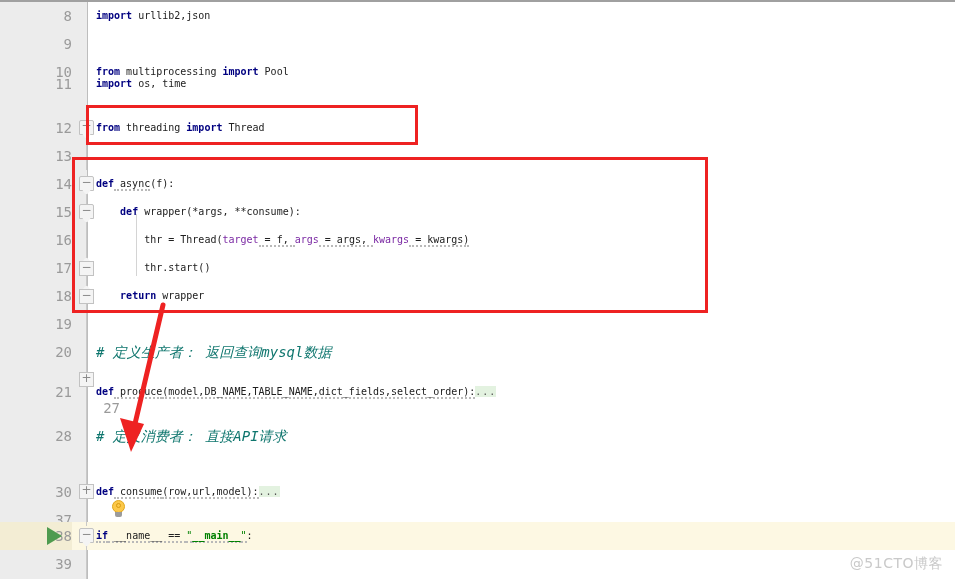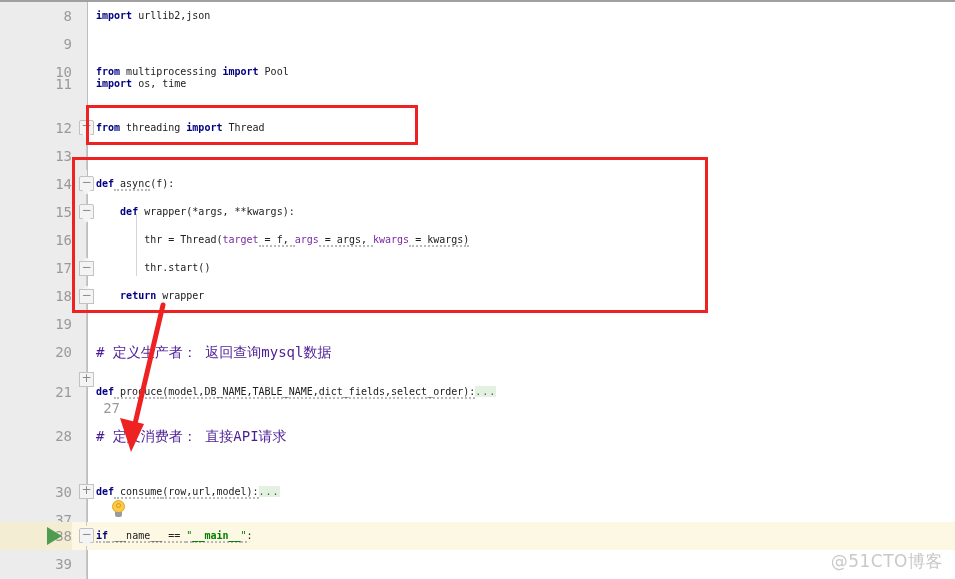--- a/index.html
+++ b/index.html
@@ -76,21 +76,21 @@
     color: #000000;
     font-family: "DejaVu Sans Mono", "Liberation Mono", monospace;
   }
 
   
   .kw   { color: #000080; font-weight: bold; }
   .id   { color: #202020; }
   .fn   { color: #202020; }
   .kwarg{ color: #7a28a3; }
   .dec  { color: #3333bb; }
-  .cmt  { color: #4c1d95; }
+  .cmt  { color: #0f766e; font-style: italic; }
   .str  { color: #008000; font-weight: bold; }
   .quote{ color: #008000; }
   .fold-ell { background: #e3f2e0; color: #555; letter-spacing: 1px; }
 
   
   .sq {
     border-bottom: 2px dotted #b9b9b9;
     padding-bottom: 0px;
   }
 
@@ -204,21 +204,21 @@
   .anno-arrow {
     position: absolute;
     pointer-events: none;
   }
 
   
   .watermark {
     position: absolute;
     right: 12px; bottom: 6px;
     color: #c9c9c9;
-    font-size: 17px;
+    font-size: 14px;
     font-family: "DejaVu Sans", "Liberation Sans", sans-serif;
     letter-spacing: 0.5px;
   }
 </style>
 </head>
 <body>
 
 <div id="editor">
 
   <div class="topline"></div>
@@ -254,21 +254,21 @@
     <span class="lnum">13</span>
   </div>
 
   <div class="row" style="top:170px;">
     <span class="lnum">14</span>
     <span class="code"><span class="kw">def</span><span class="fn sq"> async</span><span class="id">(f):</span></span>
   </div>
 
   <div class="row" style="top:198px;">
     <span class="lnum">15</span>
-    <span class="code"><span>    </span><span class="kw">def</span><span class="fn"> wrapper</span><span class="id">(*args, **kwargs):</span></span>
+    <span class="code"><span>    </span><span class="kw">def</span><span class="fn"> wrapper</span><span class="id">(*args, **consume):</span></span>
   </div>
 
   <div class="row" style="top:226px;">
     <span class="lnum">16</span>
     <span class="code"><span>        </span><span class="id">thr = Thread(</span><span class="kwarg">target</span><span class="id sq"> = f, </span><span class="kwarg">args</span><span class="id sq"> = args, </span><span class="kwarg">kwargs</span><span class="id sq"> = kwargs)</span></span>
   </div>
 
   <div class="row" style="top:254px;">
     <span class="lnum">17</span>
     <span class="code"><span>        </span><span class="id">thr.start()</span></span>

